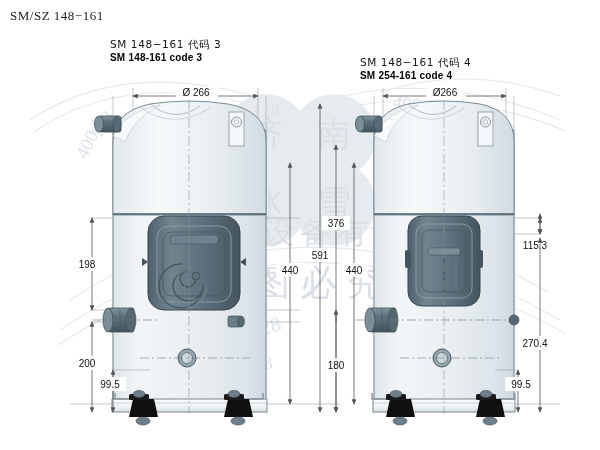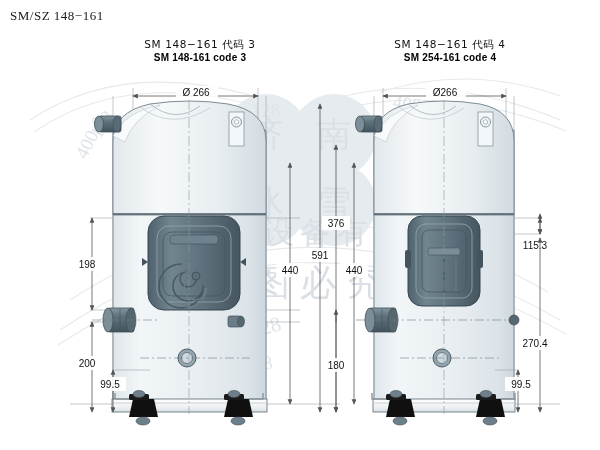--- a/index.html
+++ b/index.html
@@ -5,21 +5,21 @@
   html,body{margin:0;padding:0;background:#ffffff;}
   body{width:600px;height:450px;overflow:hidden;font-family:"Liberation Sans",sans-serif;}
   #stage{position:relative;width:600px;height:319px;background:#fff;}
 
   .doc-title{
     position:absolute;left:10px;top:8px;
     font-family:"Liberation Serif",serif;
     font-size:13px;color:#1a1a1a;letter-spacing:.5px;white-space:nowrap;
   }
 
-  .hdr{position:absolute;text-align:center;white-space:nowrap;}
+  .hdr{position:absolute;text-align:left;white-space:nowrap;}
   .hdr .cn{
     font-family:"DejaVu Sans",sans-serif;
     font-size:10.5px;color:#111;letter-spacing:.6px;
   }
   .hdr .en{
     font-family:"Liberation Sans",sans-serif;
     font-size:10px;font-weight:bold;color:#000;letter-spacing:.2px;
   }
 
   svg{position:absolute;left:0;top:0;}
@@ -32,21 +32,21 @@
 
 <div id="stage">
 
   <div class="doc-title">SM/SZ  148−161</div>
 
   <div class="hdr" style="left:110px;top:38px;width:180px;">
     <div class="cn">SM  148−161  代码  3</div>
     <div class="en">SM 148-161 code 3</div>
   </div>
 
-  <div class="hdr" style="left:360px;top:38px;width:180px;">
+  <div class="hdr" style="left:360px;top:56px;width:180px;">
     <div class="cn">SM  148−161  代码  4</div>
     <div class="en">SM 254-161 code 4</div>
   </div>
 
   <svg width="600" height="450" viewBox="0 0 600 450">
     <defs>
       <linearGradient id="bodyG" x1="0" y1="0" x2="1" y2="0">
         <stop offset="0%" stop-color="#dfe6ea"></stop>
         <stop offset="18%" stop-color="#f2f6f8"></stop>
         <stop offset="55%" stop-color="#e9eef1"></stop>

